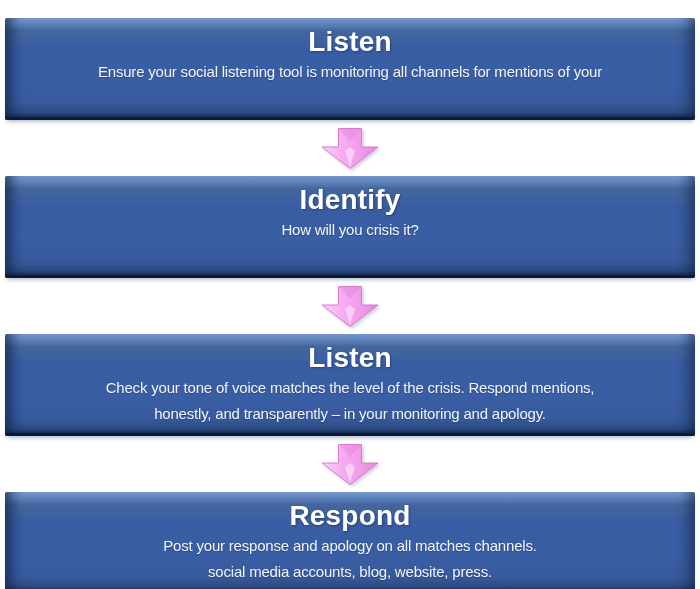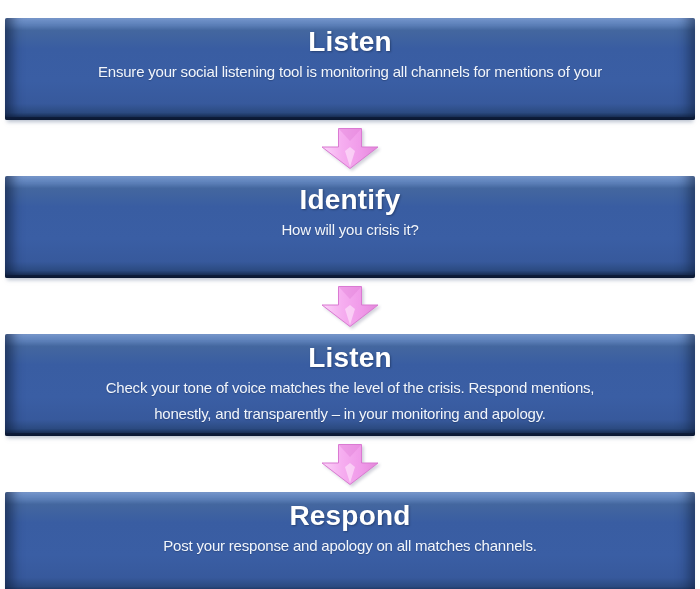--- a/index.html
+++ b/index.html
@@ -129,16 +129,17 @@
       <polygon points="17.5,0.5 40.5,0.5 40.5,19 57,19 29,40.5 1,19 17.5,19" fill="url(#pinkGrad)" stroke="#da7ad2" stroke-width="1" stroke-linejoin="round"></polygon>
       <polygon points="18,1 40,1 29,13" fill="#d973d0" opacity="0.3"></polygon>
       <polygon points="29,19 34,23 29,39 24,23" fill="#fde4fb" opacity="0.65"></polygon>
     </svg>
   </div>
 
   <section>
     <div class="box">
       <h2 class="title">Respond</h2>
       <div class="line">Post your response and apology on all matches channels.</div>
+      <div class="line">social media accounts, blog, website, press.</div>
     </div>
   </section>
 
 </div>
 
 </body></html>

